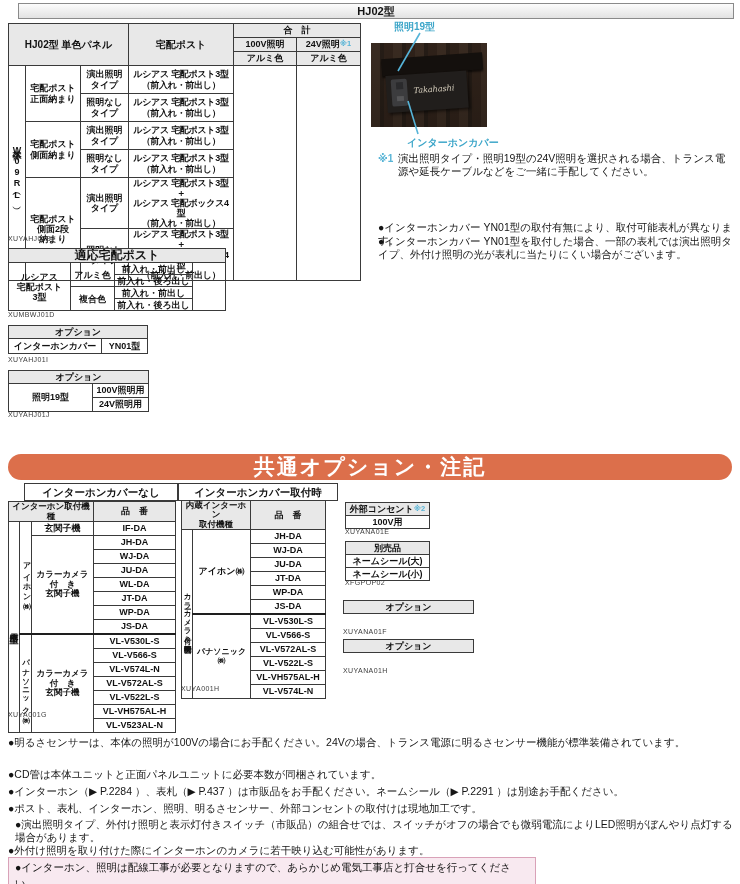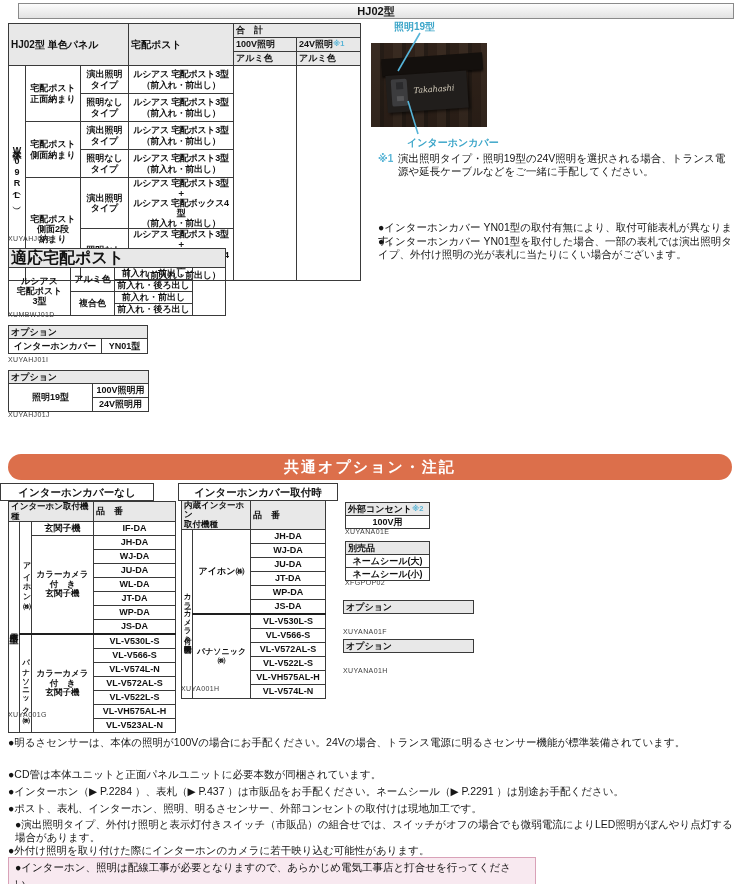--- a/index.html
+++ b/index.html
@@ -3,38 +3,38 @@
 <meta charset="utf-8">
 <style>
   html,body{margin:0;padding:0;}
   body{width:740px;height:884px;position:relative;background:#ffffff;
        font-family:"Liberation Sans","DejaVu Sans",sans-serif;color:#111;
        -webkit-font-smoothing:antialiased;}
   .abs{position:absolute;}
   table.t{border-collapse:collapse;table-layout:fixed;position:absolute;font-weight:bold;}
   table.t td{border:1px solid #3a3a3a;padding:0 2px;line-height:1.12;font-size:9px;vertical-align:middle;}
   table.box{border:1.5px solid #1e1e1e;}
-  .hd{background:#e8e8e8;text-align:left;font-weight:bold;}
+  .hd{background:#e8e8e8;text-align:center;font-weight:bold;}
   .c{text-align:center;}
   .pl{white-space:pre-line;}
   .sm{font-size:8.5px;letter-spacing:-0.3px;text-align:center;}
   .vt{writing-mode:vertical-rl;text-orientation:upright;text-align:center;font-size:8.5px;
       letter-spacing:1px;padding:1px 0;}
   .h13 td{height:13px;}
   .h12 td{height:12px;}
   .r27 td{height:27px;}
   .r31 td{height:31px;}
   .mrow td{height:11px;font-size:9px;}
   .code{position:absolute;font-size:7px;color:#3c3c3c;letter-spacing:.4px;font-weight:normal;}
   .ref{color:#58b4d6;font-size:7.5px;font-weight:bold;vertical-align:1px;}
   .topbar{position:absolute;left:18px;top:3px;width:714px;height:14px;
           background:linear-gradient(#fcfcfc,#e2e2e2);border:1px solid #8a8a8a;
           text-align:center;font-weight:bold;font-size:11px;line-height:14px;}
   .banner{position:absolute;left:8px;top:454px;width:724px;height:26px;border-radius:13px;
-          background:#dc6f4b;color:#ffffff;font-weight:bold;font-size:15px;text-align:center;
+          background:#dc6f4b;color:#ffffff;font-weight:bold;font-size:21px;text-align:center;
           line-height:26px;letter-spacing:2px;}
   .subhdr{position:absolute;height:16px;border:1px solid #3a3a3a;background:#fff;
           font-weight:bold;font-size:10.5px;text-align:center;line-height:16px;}
   .note{position:absolute;font-size:10.5px;line-height:13px;color:#151515;}
   .bluetxt{color:#3da6c9;font-size:10px;font-weight:bold;}
   .warnbox{position:absolute;left:8px;top:857px;width:514px;background:#f8e9f0;
            border:1px solid #d9a2b8;font-size:10.5px;line-height:16px;padding:1px 6px;}
   .photo{position:absolute;left:371px;top:43px;width:116px;height:84px;overflow:hidden;
          background:
            linear-gradient(rgba(0,0,0,.18),rgba(0,0,0,.30)),
@@ -132,21 +132,21 @@
 
 <table class="t box" style="left:8px;top:248px;width:217px;">
   <colgroup>
       <col style="width:62px">
       <col style="width:44px">
       <col style="width:78px">
       <col style="width:33px">
     </colgroup>
   <tbody>
   <tr class="h13">
-        <td class="hd" colspan="4" style="font-size:16px;">適応宅配ポスト</td>
+        <td class="hd" colspan="4" style="font-size:12px;">適応宅配ポスト</td>
       </tr>
   <tr class="mrow">
     <td class="c pl" rowspan="4">ルシアス
 宅配ポスト
 3型</td>
     <td class="c" rowspan="2">アルミ色</td>
     <td class="c">前入れ・前出し</td>
     <td rowspan="4"></td>
   </tr>
   <tr class="mrow">
@@ -222,21 +222,21 @@
 <div class="note" style="left:378px;top:152px;width:356px;display:flex;">
   <span class="ref" style="font-size:10px;flex:0 0 20px;">※1</span>
   <span>演出照明タイプ・照明19型の24V照明を選択される場合、トランス電源や延長ケーブルなどをご一緒に手配してください。</span>
 </div>
 
 <div class="note" style="left:378px;top:221px;width:358px;">●インターホンカバー YN01型の取付有無により、取付可能表札が異なります。</div>
 <div class="note" style="left:378px;top:235px;width:358px;">●インターホンカバー YN01型を取付した場合、一部の表札では演出照明タイプ、外付け照明の光が表札に当たりにくい場合がございます。</div>
 
 <div class="banner">共通オプション・注記</div>
 
-<div class="subhdr" style="left:0;top:483px;width:152px;">インターホンカバーなし</div>
+<div class="subhdr" style="left:24px;top:483px;width:152px;">インターホンカバーなし</div>
 <div class="subhdr" style="left:178px;top:483px;width:158px;">インターホンカバー取付時</div>
 
 <table class="t box" style="left:8px;top:501px;width:167px;padding-left:12px;">
   <colgroup>
       <col style="width:11px">
       <col style="width:12px">
       <col style="width:62px">
       <col style="width:82px">
     </colgroup>
   <tbody>

